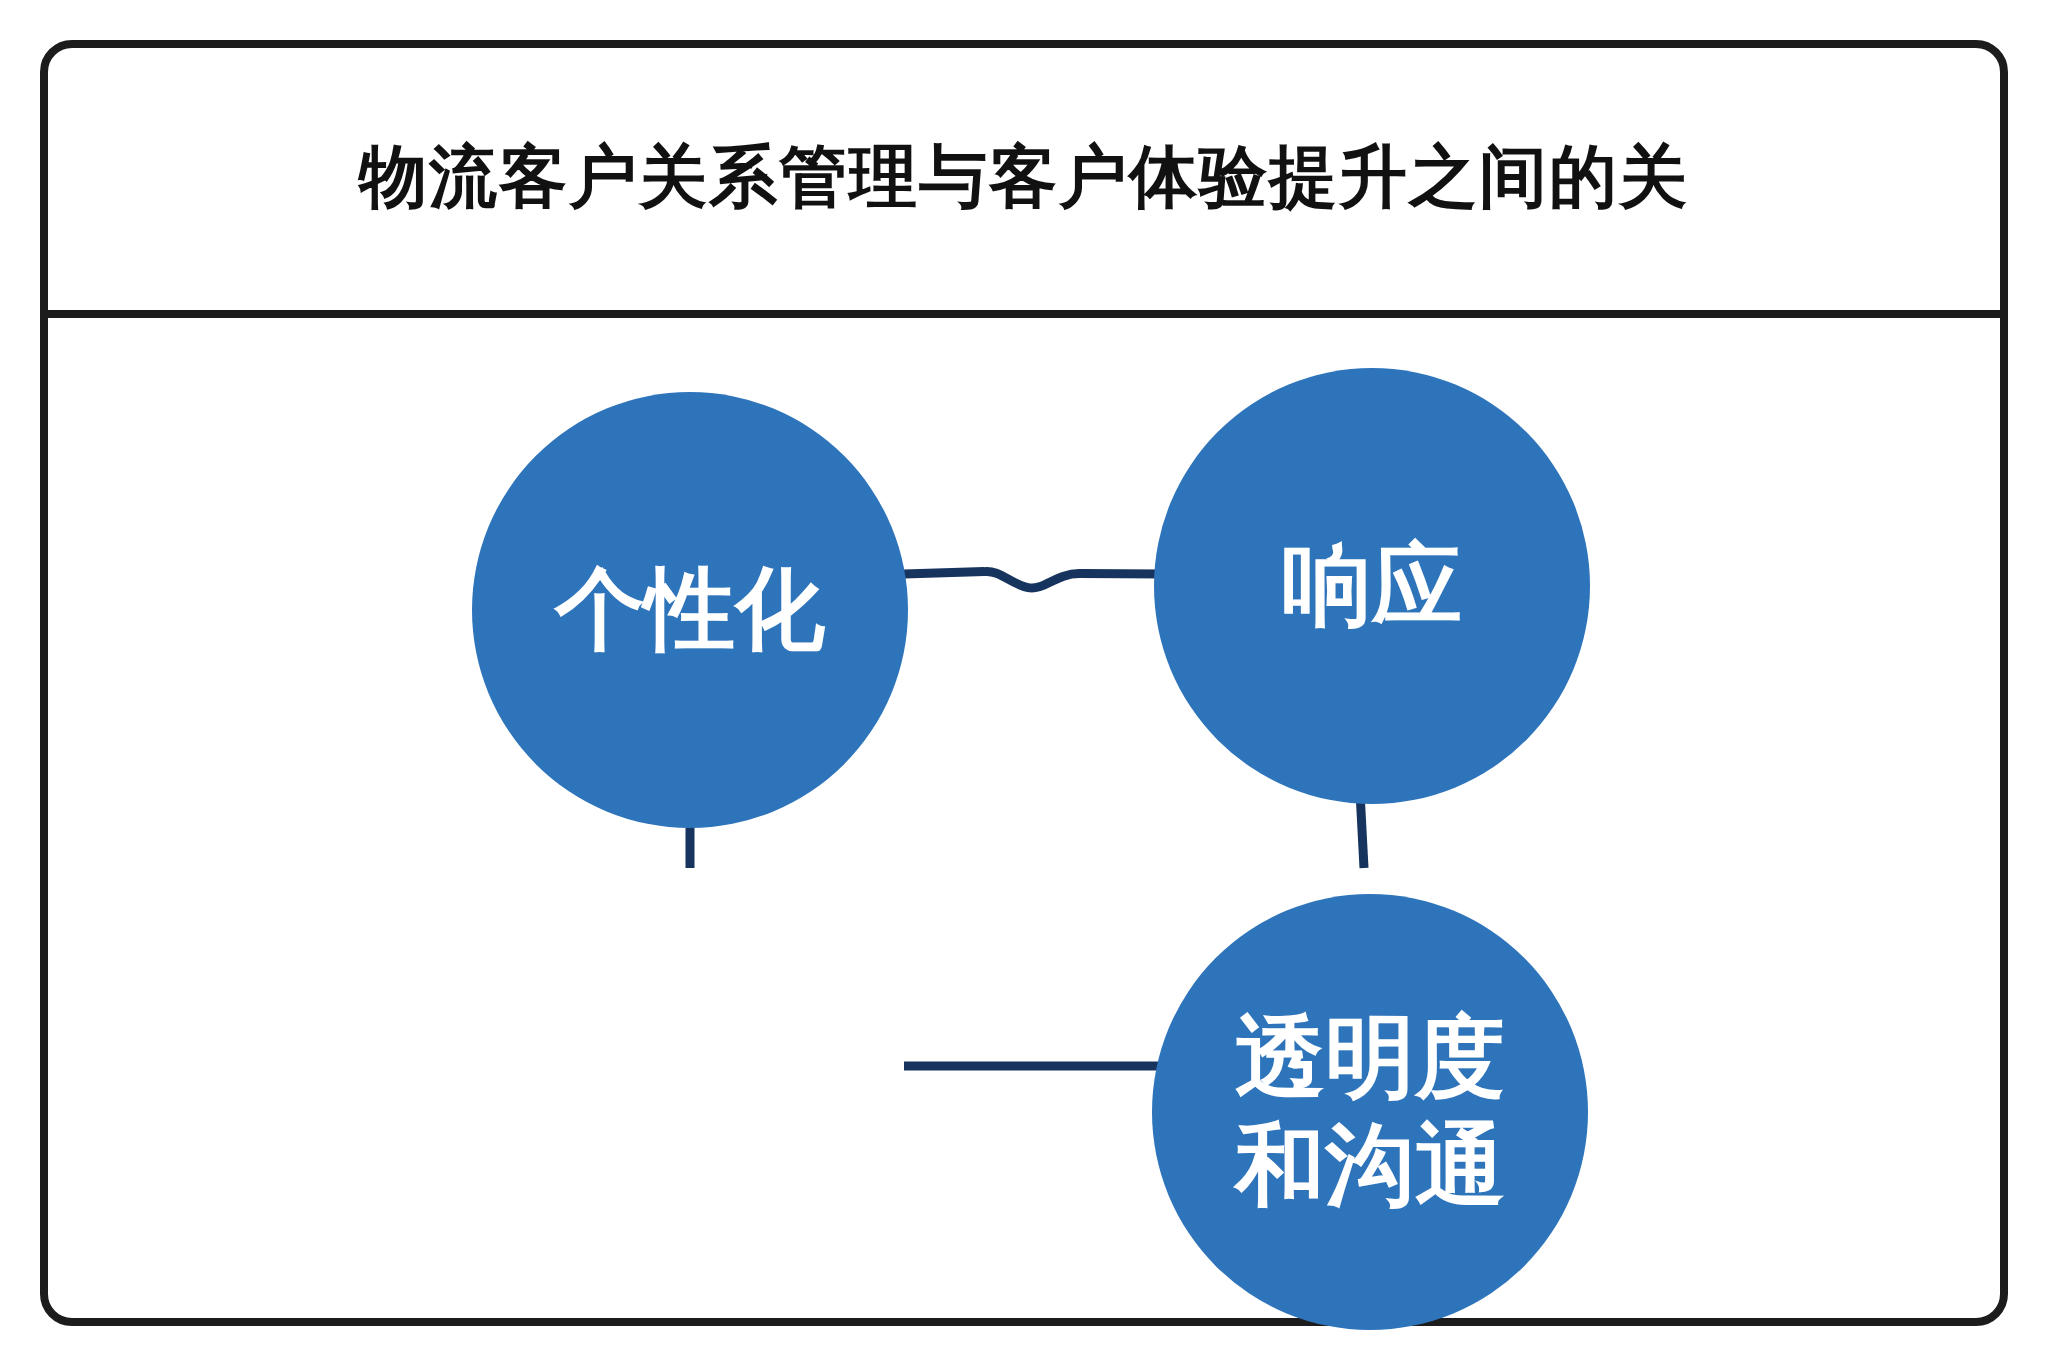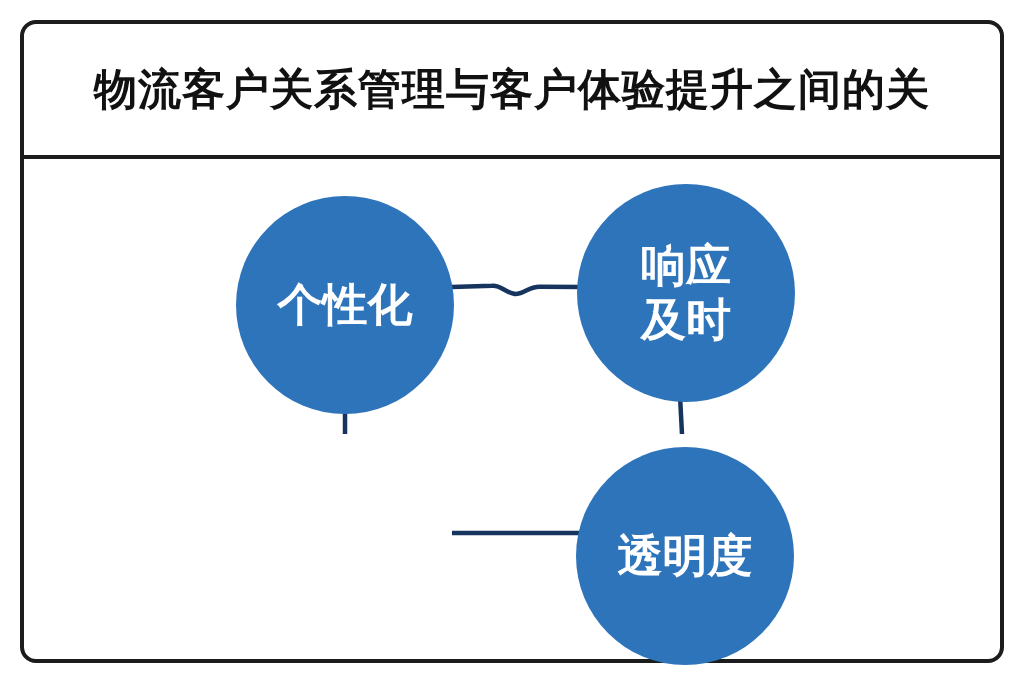--- a/index.html
+++ b/index.html
@@ -31,21 +31,21 @@
     left: 24px;
     top: 24px;
     width: 976px;
     height: 131px;
     display: flex;
     flex-direction: column;
     justify-content: center;
     align-items: center;
   }
   .title-line {
-    font-size: 43px;
+    font-size: 34px;
     line-height: 53px;
     font-weight: 900;
     color: #111111;
     letter-spacing: 1px;
     white-space: nowrap;
     text-align: center;
   }
   .title-separator {
     position: absolute;
     left: 20px;
@@ -107,24 +107,24 @@
 
   <div class="node node-tl">
     <div class="node-label">
       <span class="node-line">个性化</span>
     </div>
   </div>
 
   <div class="node node-tr">
     <div class="node-label">
       <span class="node-line">响应</span>
-      <span class="node-line">及时</span>
     </div>
   </div>
 
 
   <div class="node node-br">
     <div class="node-label">
       <span class="node-line">透明度</span>
+      <span class="node-line">和沟通</span>
     </div>
   </div>
 
 </div>
 
 </body></html>

